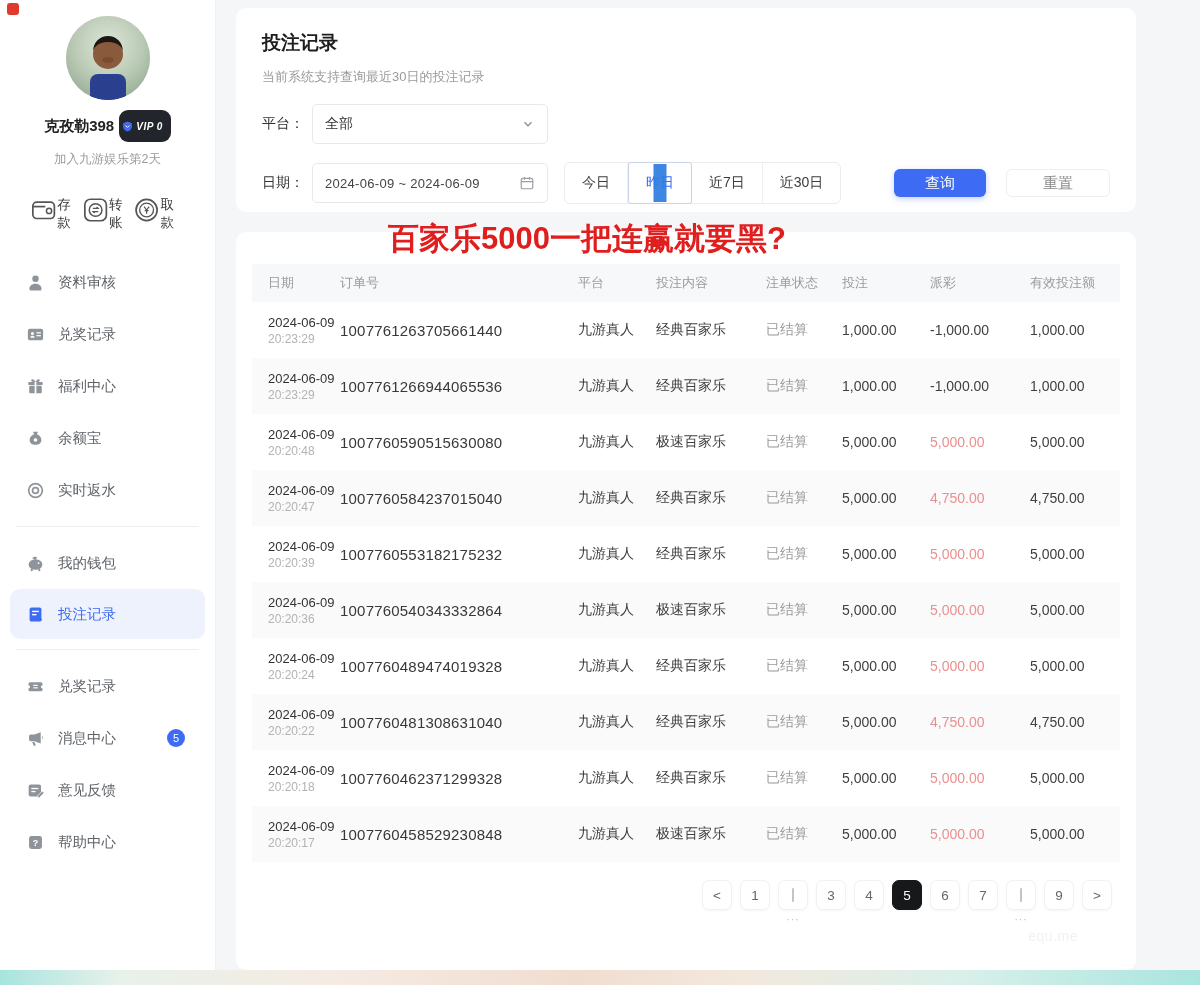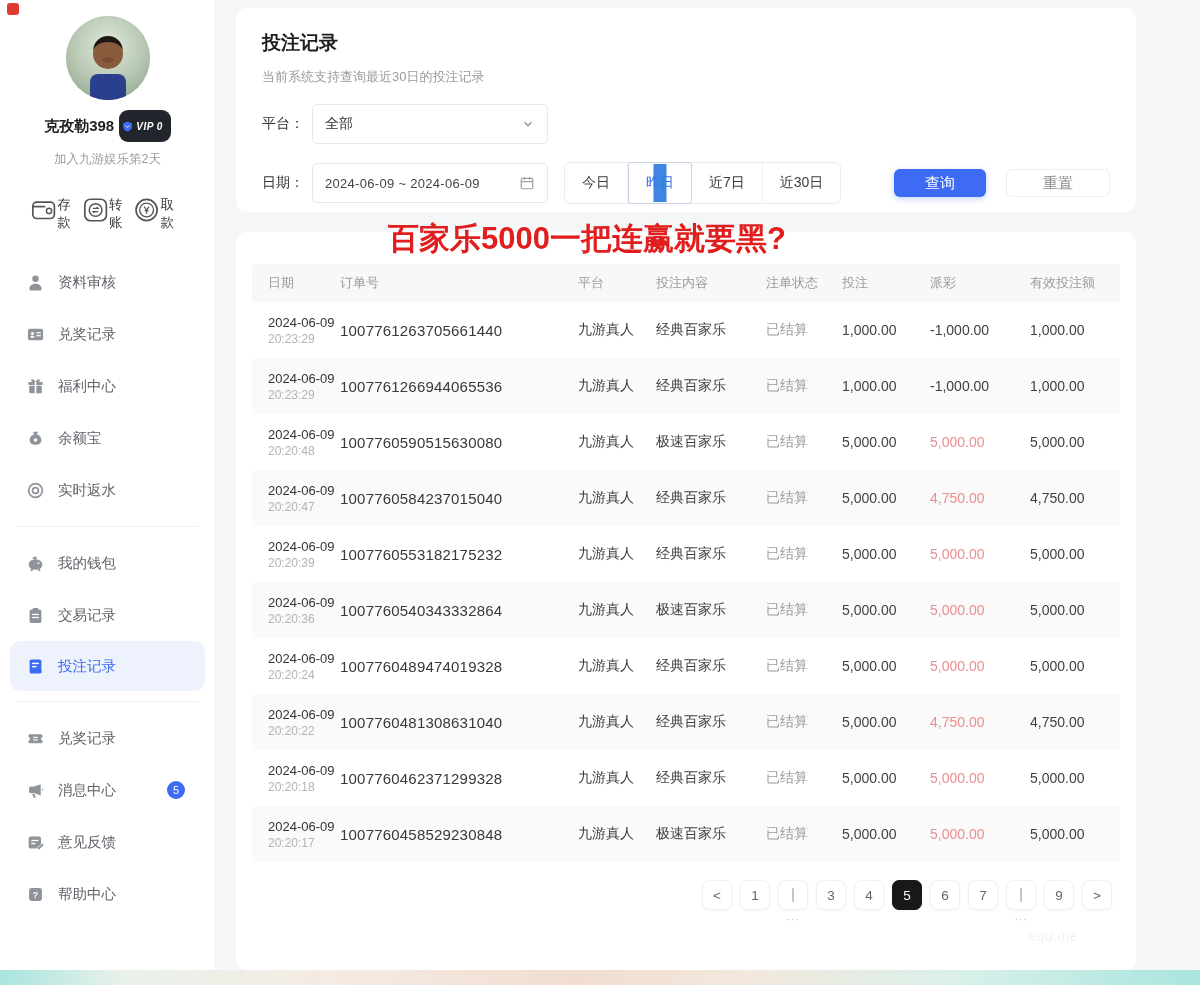--- a/index.html
+++ b/index.html
@@ -259,29 +259,20 @@
         <div class="nav-item">
     <span class="nav-icon"><svg viewBox="0 0 20 20" fill="currentColor">
               <ellipse cx="10" cy="11" rx="7.2" ry="5.6"></ellipse>
               <path d="M6.5 4.6c1.2-1.6 3.4-2 5-1.2l-1.2 2.8z"></path>
               <circle cx="13.2" cy="9.6" r="1" fill="#fff"></circle>
               <rect x="5" y="15.8" width="2" height="2.2"></rect>
               <rect x="13" y="15.8" width="2" height="2.2"></rect>
             </svg></span>
     <span class="nav-label">我的钱包</span>
   </div>
-        <div class="nav-item">
-    <span class="nav-icon"><svg viewBox="0 0 20 20" fill="currentColor">
-              <rect x="3.8" y="3.6" width="12.4" height="14.4" rx="2"></rect>
-              <rect x="7" y="2.2" width="6" height="3" rx="1.2"></rect>
-              <rect x="6.4" y="8.2" width="7.2" height="1.4" fill="#fff"></rect>
-              <rect x="6.4" y="11.4" width="7.2" height="1.4" fill="#fff"></rect>
-            </svg></span>
-    <span class="nav-label">交易记录</span>
-  </div>
         <div class="nav-item active">
     <span class="nav-icon"><svg viewBox="0 0 20 20" fill="currentColor">
               <rect x="3.8" y="2.6" width="12.4" height="14.8" rx="2"></rect>
               <rect x="6.4" y="6" width="7.2" height="1.5" fill="#fff"></rect>
               <rect x="6.4" y="9.4" width="4.6" height="1.5" fill="#fff"></rect>
               <path d="M12 13l1.4 4.4 1.6-1.6 2 .8-1.6-4.2z"></path>
             </svg></span>
     <span class="nav-label">投注记录</span>
   </div>
         <div class="nav-divider"></div>

